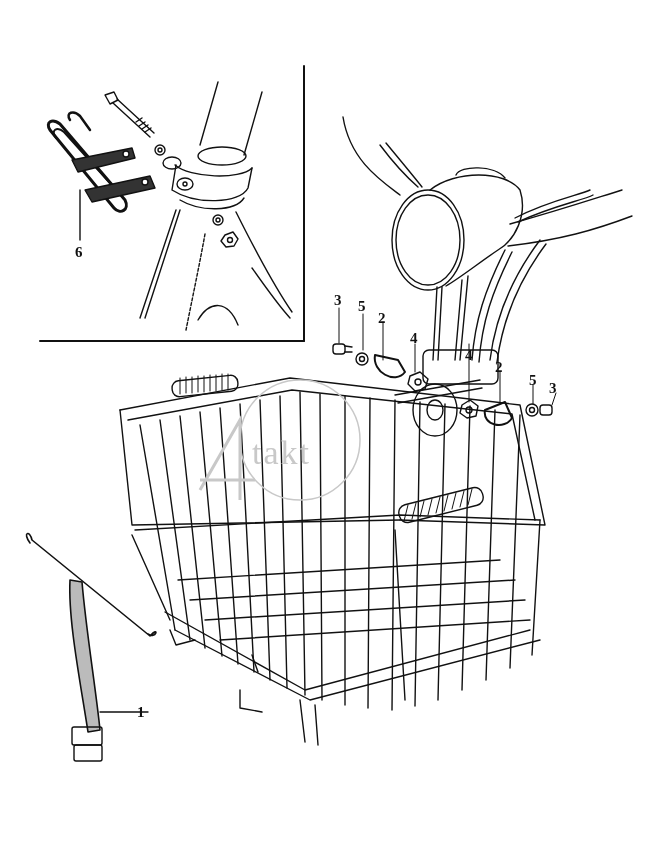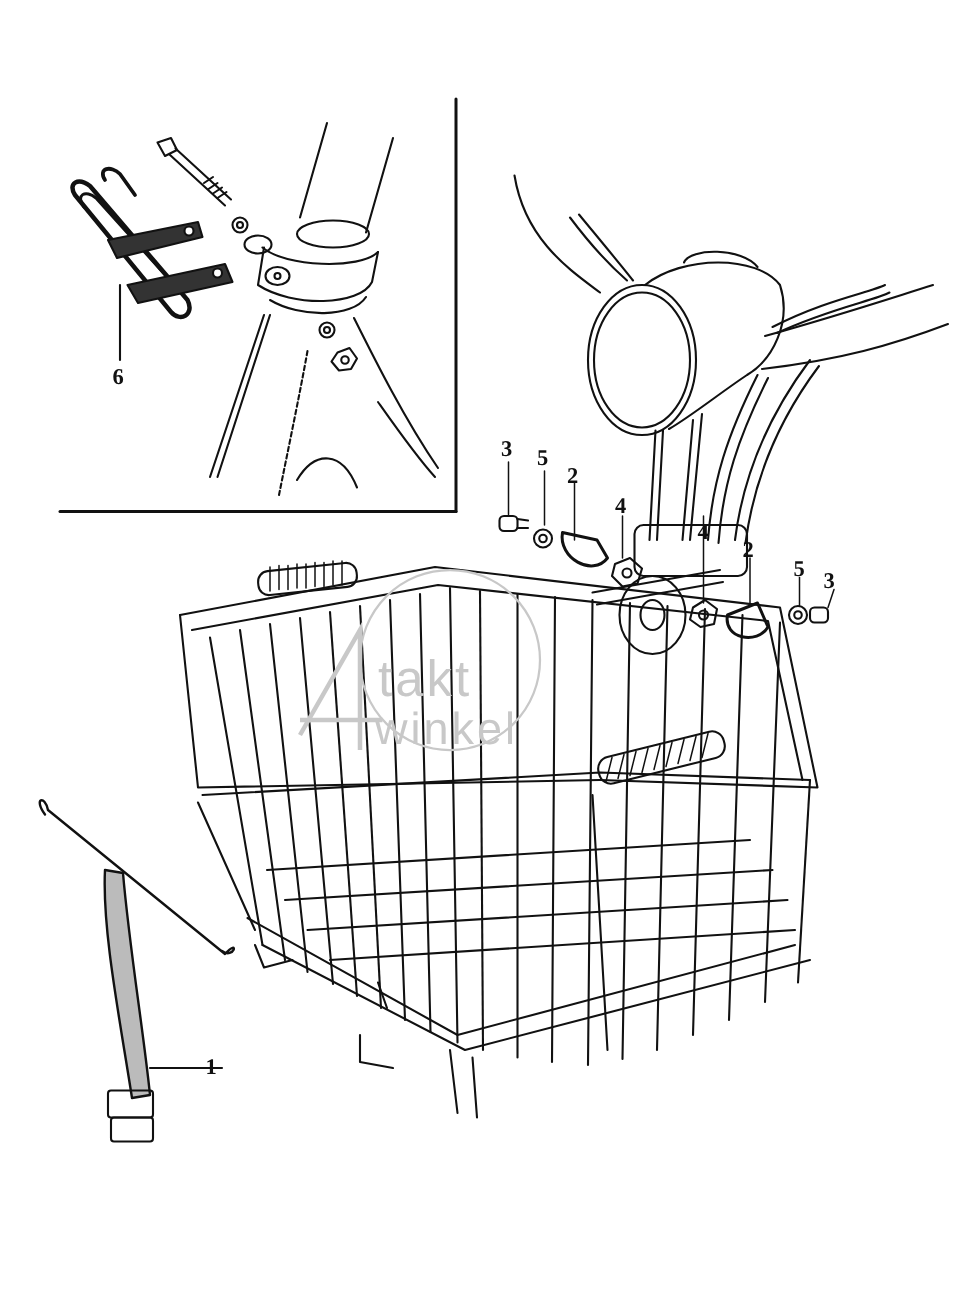--- a/index.html
+++ b/index.html
@@ -1,19 +1,19 @@
 <!DOCTYPE html>
 <html><head>
 <meta charset="utf-8">
 <style>
   html, body { margin: 0; padding: 0; background: #ffffff; }
   body { width: 650px; height: 867px; position: relative; overflow: hidden; font-family: "Liberation Serif", serif; }
   #canvas { position: absolute; left: 0; top: 0; width: 650px; height: 867px; }
   .label { position: absolute; font-family: "Liberation Serif", serif; font-weight: bold; font-size: 15px; color: #111111; line-height: 1; }
-  .wm { position: absolute; font-family: Liberation Sans, sans-serif; color: #c8c8c8; }
+  .wm { position: absolute; font-family: Liberation Serif, serif; color: #c8c8c8; }
 </style>
 </head>
 <body>
 
 <div id="canvas">
 <svg width="650" height="867" viewBox="0 0 650 867" xmlns="http://www.w3.org/2000/svg">
   <g fill="none" stroke="#111" stroke-width="1.4" stroke-linecap="round" stroke-linejoin="round">
 
     <g>
       <path d="M304 66 L304 341" stroke-width="2"></path>
@@ -199,14 +199,13 @@
 <span class="label" style="left:378px; top:311px;">2</span>
 <span class="label" style="left:410px; top:331px;">4</span>
 <span class="label" style="left:465px; top:348px;">4</span>
 <span class="label" style="left:495px; top:360px;">2</span>
 <span class="label" style="left:529px; top:373px;">5</span>
 <span class="label" style="left:549px; top:381px;">3</span>
 <span class="label" style="left:137px; top:705px;">1</span>
 
 
 <span class="wm" style="left:252px; top:434px; font-size:34px; letter-spacing:2px;">takt</span>
-<span class="wm" style="left:250px; top:470px; font-size:30px; letter-spacing:2px;">winkel</span>
 </div>
 
 </body></html>

